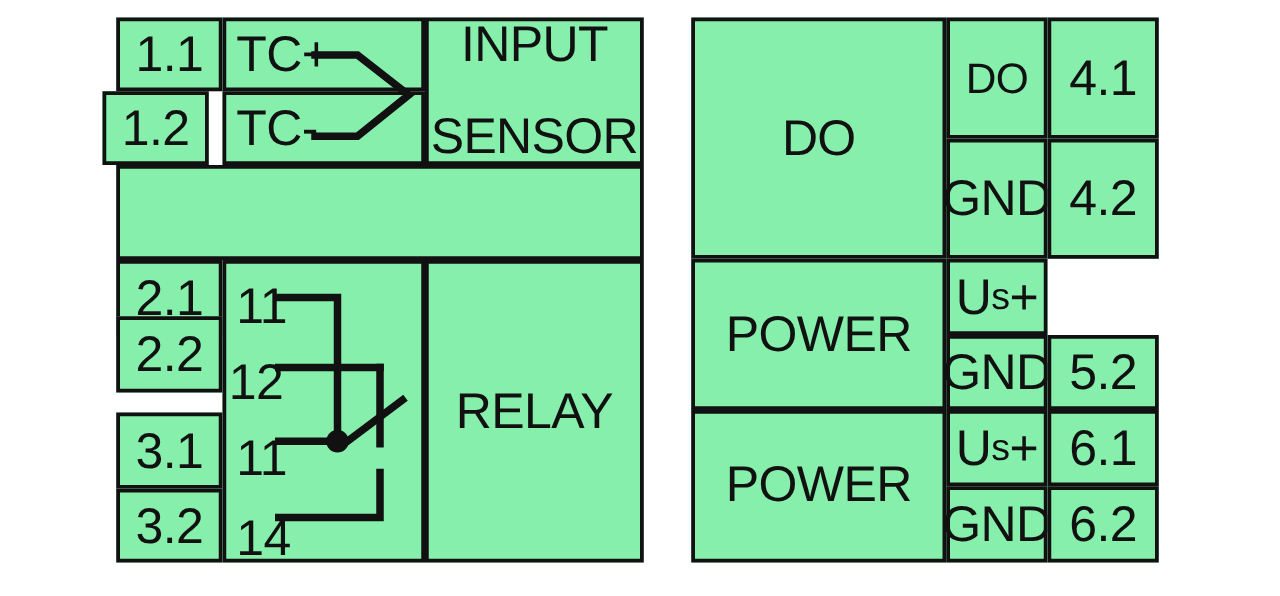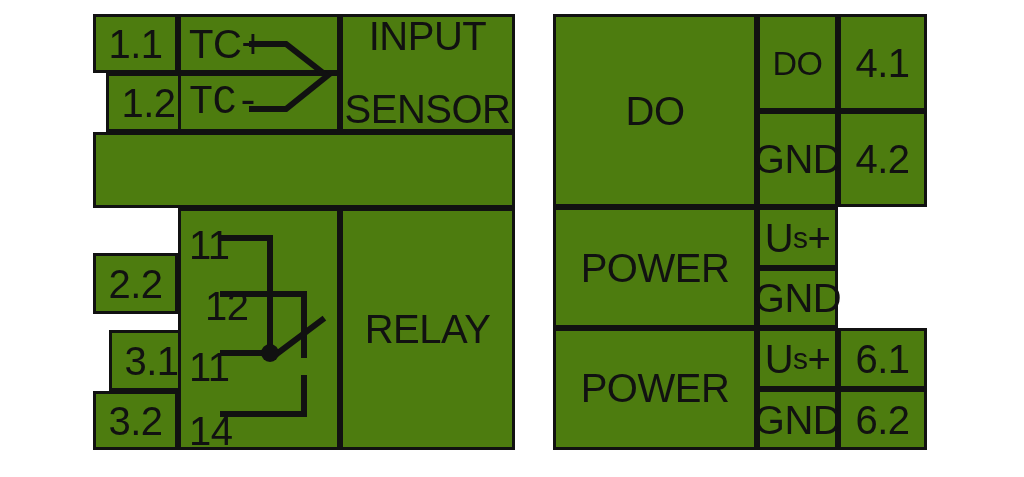--- a/index.html
+++ b/index.html
@@ -14,21 +14,21 @@
   }
   #diagram{
     position:absolute;
     left:0;top:0;
     width:1024px;height:477px;
   }
   .cell{
     position:absolute;
     box-sizing:border-box;
     border:3px solid #111111;
-    background:#4d7c0f;
+    background:#86efac;
     display:flex;
     align-items:center;
     justify-content:center;
     font-size:40px;
     font-weight:400;
     line-height:1;
     letter-spacing:-0.5px;
     white-space:nowrap;
   }
   .cell.left-label{
@@ -56,59 +56,61 @@
   }
   .line-1{fill:none;stroke:#111111;stroke-width:6;stroke-linecap:square;stroke-linejoin:miter;}
   .dot{fill:#111111;}
 </style>
 </head>
 <body>
 
 <div id="diagram">
 
   <div class="cell" style="left:93px;  top:14px;  width:85px;  height:59px;">1.1</div>
-  <div class="cell" style="left:106px;  top:73px;  width:85px;  height:59px;">1.2</div>
+  <div class="cell" style="left:82px;  top:73px;  width:85px;  height:59px;">1.2</div>
 
   <div class="cell left-label" style="left:178px; top:14px; width:162px; height:59px;">TC+</div>
-  <div class="cell left-label" style="left:178px; top:73px; width:162px; height:59px;font-family:Liberation Mono, monospace;">TC-</div>
+  <div class="cell left-label" style="left:178px; top:73px; width:162px; height:59px;">TC-</div>
 
   <div class="cell two-line" style="left:340px; top:14px; width:175px; height:118px;">
     <span>INPUT</span>
     <span>SENSOR</span>
   </div>
 
   <div class="cell blank" style="left:93px; top:132px; width:422px; height:76px;"></div>
 
+  <div class="cell" style="left:93px; top:208px; width:85px; height:61px;">2.1</div>
   <div class="cell" style="left:93px; top:253px; width:85px; height:61px;">2.2</div>
-  <div class="cell" style="left:93px; top:330px; width:85px; height:61px;margin-left:16px;">3.1</div>
+  <div class="cell" style="left:93px; top:330px; width:85px; height:61px;">3.1</div>
   <div class="cell" style="left:93px; top:391px; width:85px; height:59px;">3.2</div>
 
   <div class="cell left-label" style="left:178px; top:208px; width:162px; height:242px;
        align-items:flex-start; justify-content:flex-start;">
     <span style="position:absolute;left:8px;top:14px;">11</span>
-    <span style="position:absolute;left:24px;top:75px;">12</span>
+    <span style="position:absolute;left:2px;top:75px;">12</span>
     <span style="position:absolute;left:8px;top:136px;">11</span>
     <span style="position:absolute;left:8px;top:200px;">14</span>
   </div>
 
   <div class="cell" style="left:340px; top:208px; width:175px; height:242px;">RELAY</div>
 
   <div class="cell" style="left:553px; top:14px; width:204px; height:193px;">DO</div>
   <div class="cell" style="left:757px; top:14px; width:81px; height:97px; font-size:34px;">DO</div>
   <div class="cell" style="left:838px; top:14px; width:89px; height:97px;">4.1</div>
   <div class="cell" style="left:757px; top:111px; width:81px; height:96px;">GND</div>
   <div class="cell" style="left:838px; top:111px; width:89px; height:96px;">4.2</div>
 
   <div class="cell" style="left:553px; top:207px; width:204px; height:121px;">POWER</div>
   <div class="cell" style="left:757px; top:207px; width:81px; height:61px;">
     <span>U</span>
       <span class="sub">s</span>
       <span>+</span>
   </div>
   <div class="cell" style="left:757px; top:268px; width:81px; height:60px;">GND</div>
+  <div class="cell" style="left:838px; top:268px; width:89px; height:60px;">5.2</div>
 
   <div class="cell two-line" style="left:553px; top:328px; width:204px; height:122px;">
     <span>POWER</span>
   </div>
   <div class="cell" style="left:757px; top:328px; width:81px; height:61px;">
     <span>U</span>
       <span class="sub">s</span>
       <span>+</span>
   </div>
   <div class="cell" style="left:838px; top:328px; width:89px; height:61px;">6.1</div>

